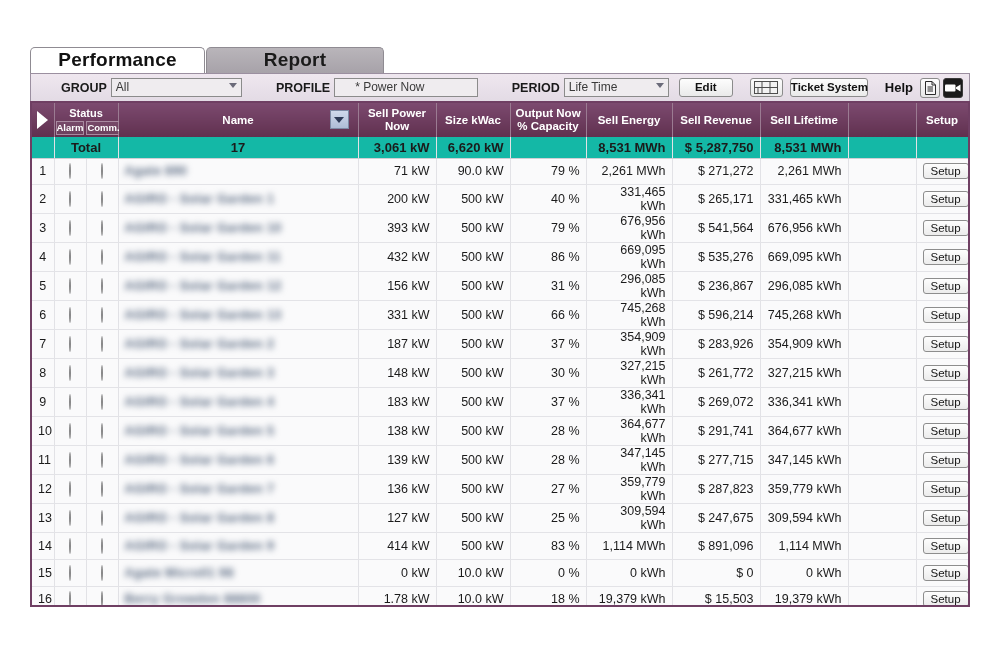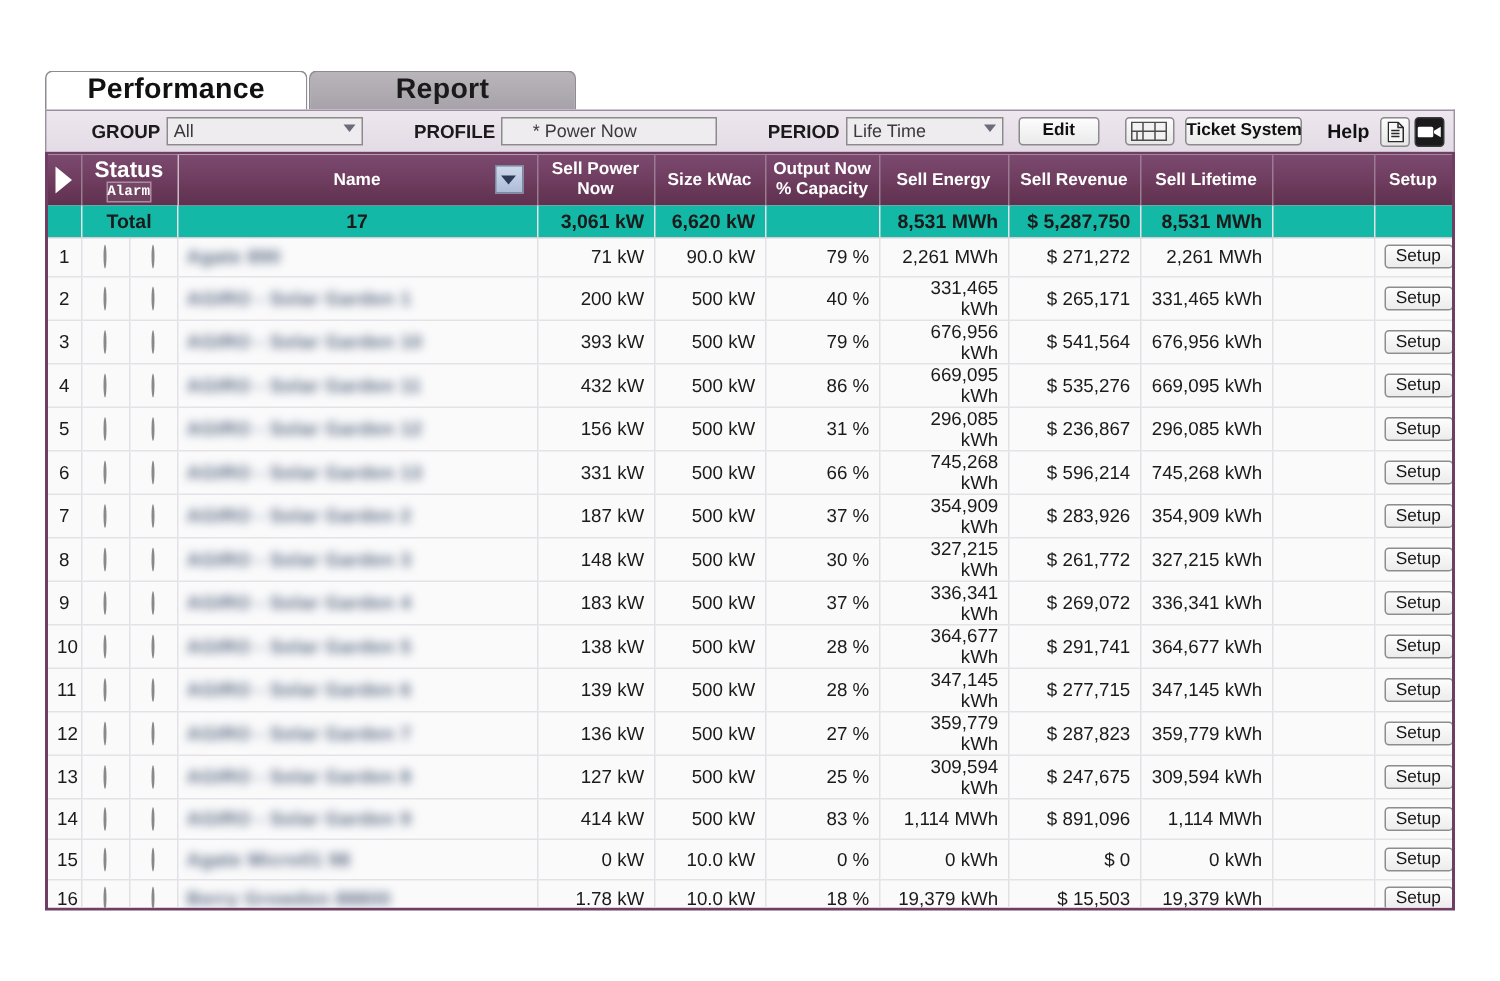--- a/index.html
+++ b/index.html
@@ -140,30 +140,29 @@
   }
   th.h-arrow { background: linear-gradient(#7c4a6f, #60304f); }
   .arrowshape {
     width: 0; height: 0; margin: 0 auto;
     border-top: 9px solid transparent;
     border-bottom: 9px solid transparent;
     border-left: 11px solid #ffffff;
   }
   .status-head { padding: 0; }
   .status-head .st-top {
-    text-align: center; padding: 2px 0 1px; font-size: 15px;
+    text-align: center; padding: 2px 0 1px; font-size: 11px;
   }
   .status-head .st-sub { display: flex; }
   .status-head .st-sub div {
     flex: 1; font-size: 9.5px; text-align: right;
     border: 1px solid #a98aa0;
-    margin: 0 16px 1px;
+    margin: 0 1px 1px;
     background: rgba(255,255,255,.07);
     line-height: 12px;
-    font-family: Liberation Mono, monospace;
   }
   .name-head {
     position: relative;
     text-align: center;
   }
   .name-head .dd {
     position: absolute; right: 9px; top: 7px;
     width: 19px; height: 19px;
     background: linear-gradient(#cfd9ec,#aebcd6);
     border: 1px solid #7d8aa5;

